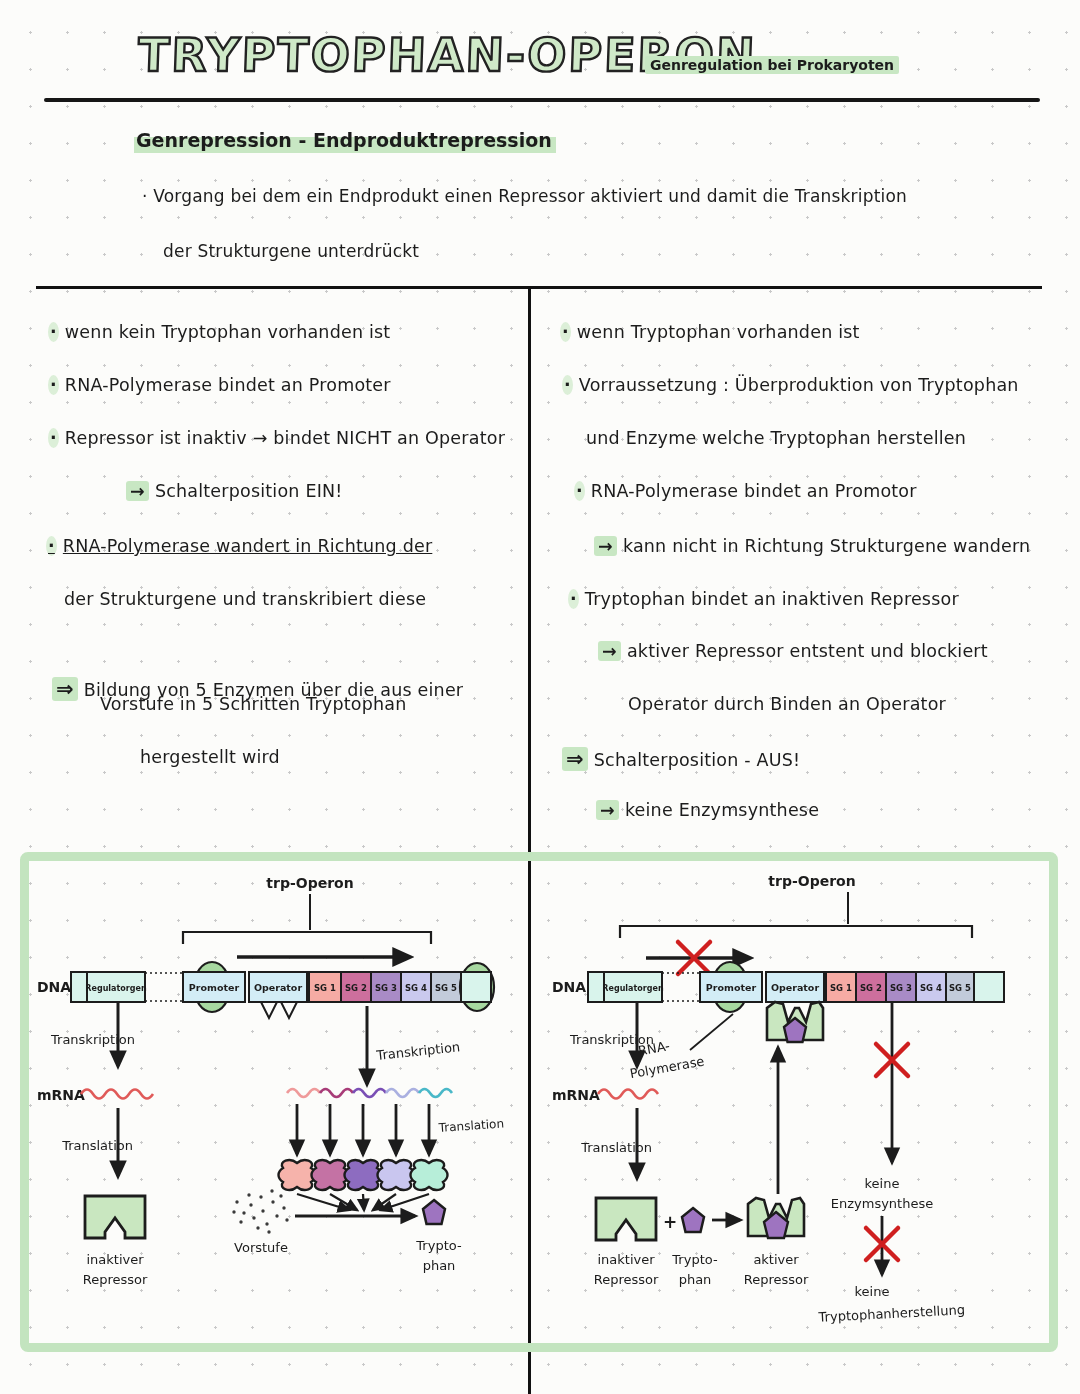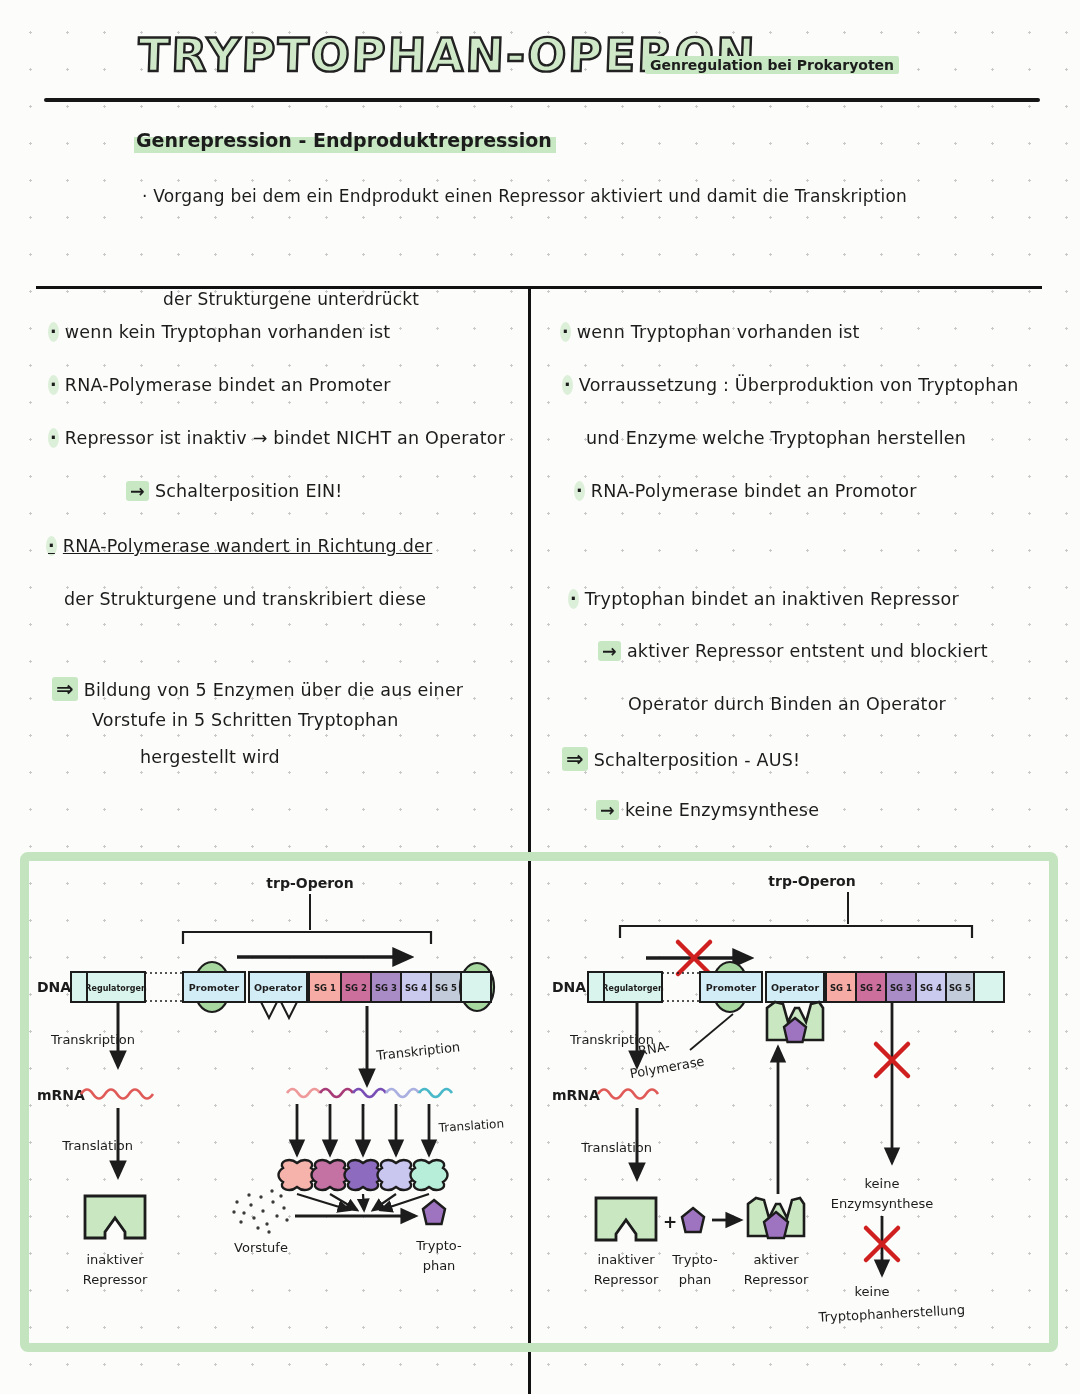--- a/index.html
+++ b/index.html
@@ -49,39 +49,40 @@
 <body>
 
 <div class="page">
 
   <div class="abs page-title">TRYPTOPHAN-OPERON</div>
   <div class="abs page-subtitle">Genregulation bei Prokaryoten</div>
   <div class="abs top-rule"></div>
 
   <div class="abs section-heading">Genrepression - Endproduktrepression</div>
   <div class="abs intro-line" style="left:142px;top:186px;"><span class="dot">·</span> <span>Vorgang bei dem ein Endprodukt einen Repressor aktiviert und damit die Transkription</span></div>
-  <div class="abs intro-line" style="left:163px;top:241px;margin-top:48px;"><span>der Strukturgene unterdrückt</span></div>
+  <div class="abs intro-line" style="left:163px;top:241px;"><span>der Strukturgene unterdrückt</span></div>
 
   <div class="abs divider-h"></div>
   <div class="abs divider-v"></div>
 
   <div class="abs note-line" style="left:48px;top:322px;"><span class="dot">·</span><span>wenn kein Tryptophan vorhanden ist</span></div>
   <div class="abs note-line" style="left:48px;top:375px;"><span class="dot">·</span><span>RNA-Polymerase bindet an Promoter</span></div>
   <div class="abs note-line" style="left:48px;top:428px;"><span class="dot">·</span><span>Repressor ist inaktiv → bindet NICHT an Operator</span></div>
   <div class="abs note-line" style="left:78px;top:481px;padding-left:48px;"><span class="arr hl">→</span><span>Schalterposition EIN!</span></div>
   <div class="abs note-line" style="left:46px;top:536px;text-decoration:underline;"><span class="dot">·</span><span>RNA-Polymerase wandert in Richtung der</span></div>
   <div class="abs note-line" style="left:64px;top:589px;"><span>der Strukturgene und transkribiert diese</span></div>
   <div class="abs note-line" style="left:52px;top:677px;"><span class="arr hl big">⇒</span><span>Bildung von 5 Enzymen über die aus einer</span></div>
-  <div class="abs note-line" style="left:92px;top:694px;margin-top:16px;"><span>Vorstufe in 5 Schritten Tryptophan</span></div>
+  <div class="abs note-line" style="left:100px;top:694px;"><span>Vorstufe in 5 Schritten Tryptophan</span></div>
   <div class="abs note-line" style="left:92px;top:747px;margin-left:48px;"><span>hergestellt wird</span></div>
 
   <div class="abs note-line" style="left:560px;top:322px;"><span class="dot">·</span><span>wenn Tryptophan vorhanden ist</span></div>
   <div class="abs note-line" style="left:562px;top:375px;"><span class="dot">·</span><span>Vorraussetzung : Überproduktion von Tryptophan</span></div>
   <div class="abs note-line" style="left:586px;top:428px;"><span>und Enzyme welche Tryptophan herstellen</span></div>
   <div class="abs note-line" style="left:574px;top:481px;"><span class="dot">·</span><span>RNA-Polymerase bindet an Promotor</span></div>
+  <div class="abs note-line" style="left:594px;top:536px;"><span class="arr hl">→</span><span>kann nicht in Richtung Strukturgene wandern</span></div>
   <div class="abs note-line" style="left:568px;top:589px;"><span class="dot">·</span><span>Tryptophan bindet an inaktiven Repressor</span></div>
   <div class="abs note-line" style="left:598px;top:641px;"><span class="arr hl">→</span><span>aktiver Repressor entstent und blockiert</span></div>
   <div class="abs note-line" style="left:628px;top:694px;"><span>Operator durch Binden an Operator</span></div>
   <div class="abs note-line" style="left:562px;top:747px;"><span class="arr hl big">⇒</span><span>Schalterposition - AUS!</span></div>
   <div class="abs note-line" style="left:596px;top:800px;"><span class="arr hl">→</span><span>keine Enzymsynthese</span></div>
 
   <div class="abs diagram-frame"></div>
 
   <svg class="abs" style="left:25px;top:860px;" width="500" height="470" viewBox="0 0 500 470">
     <defs>

